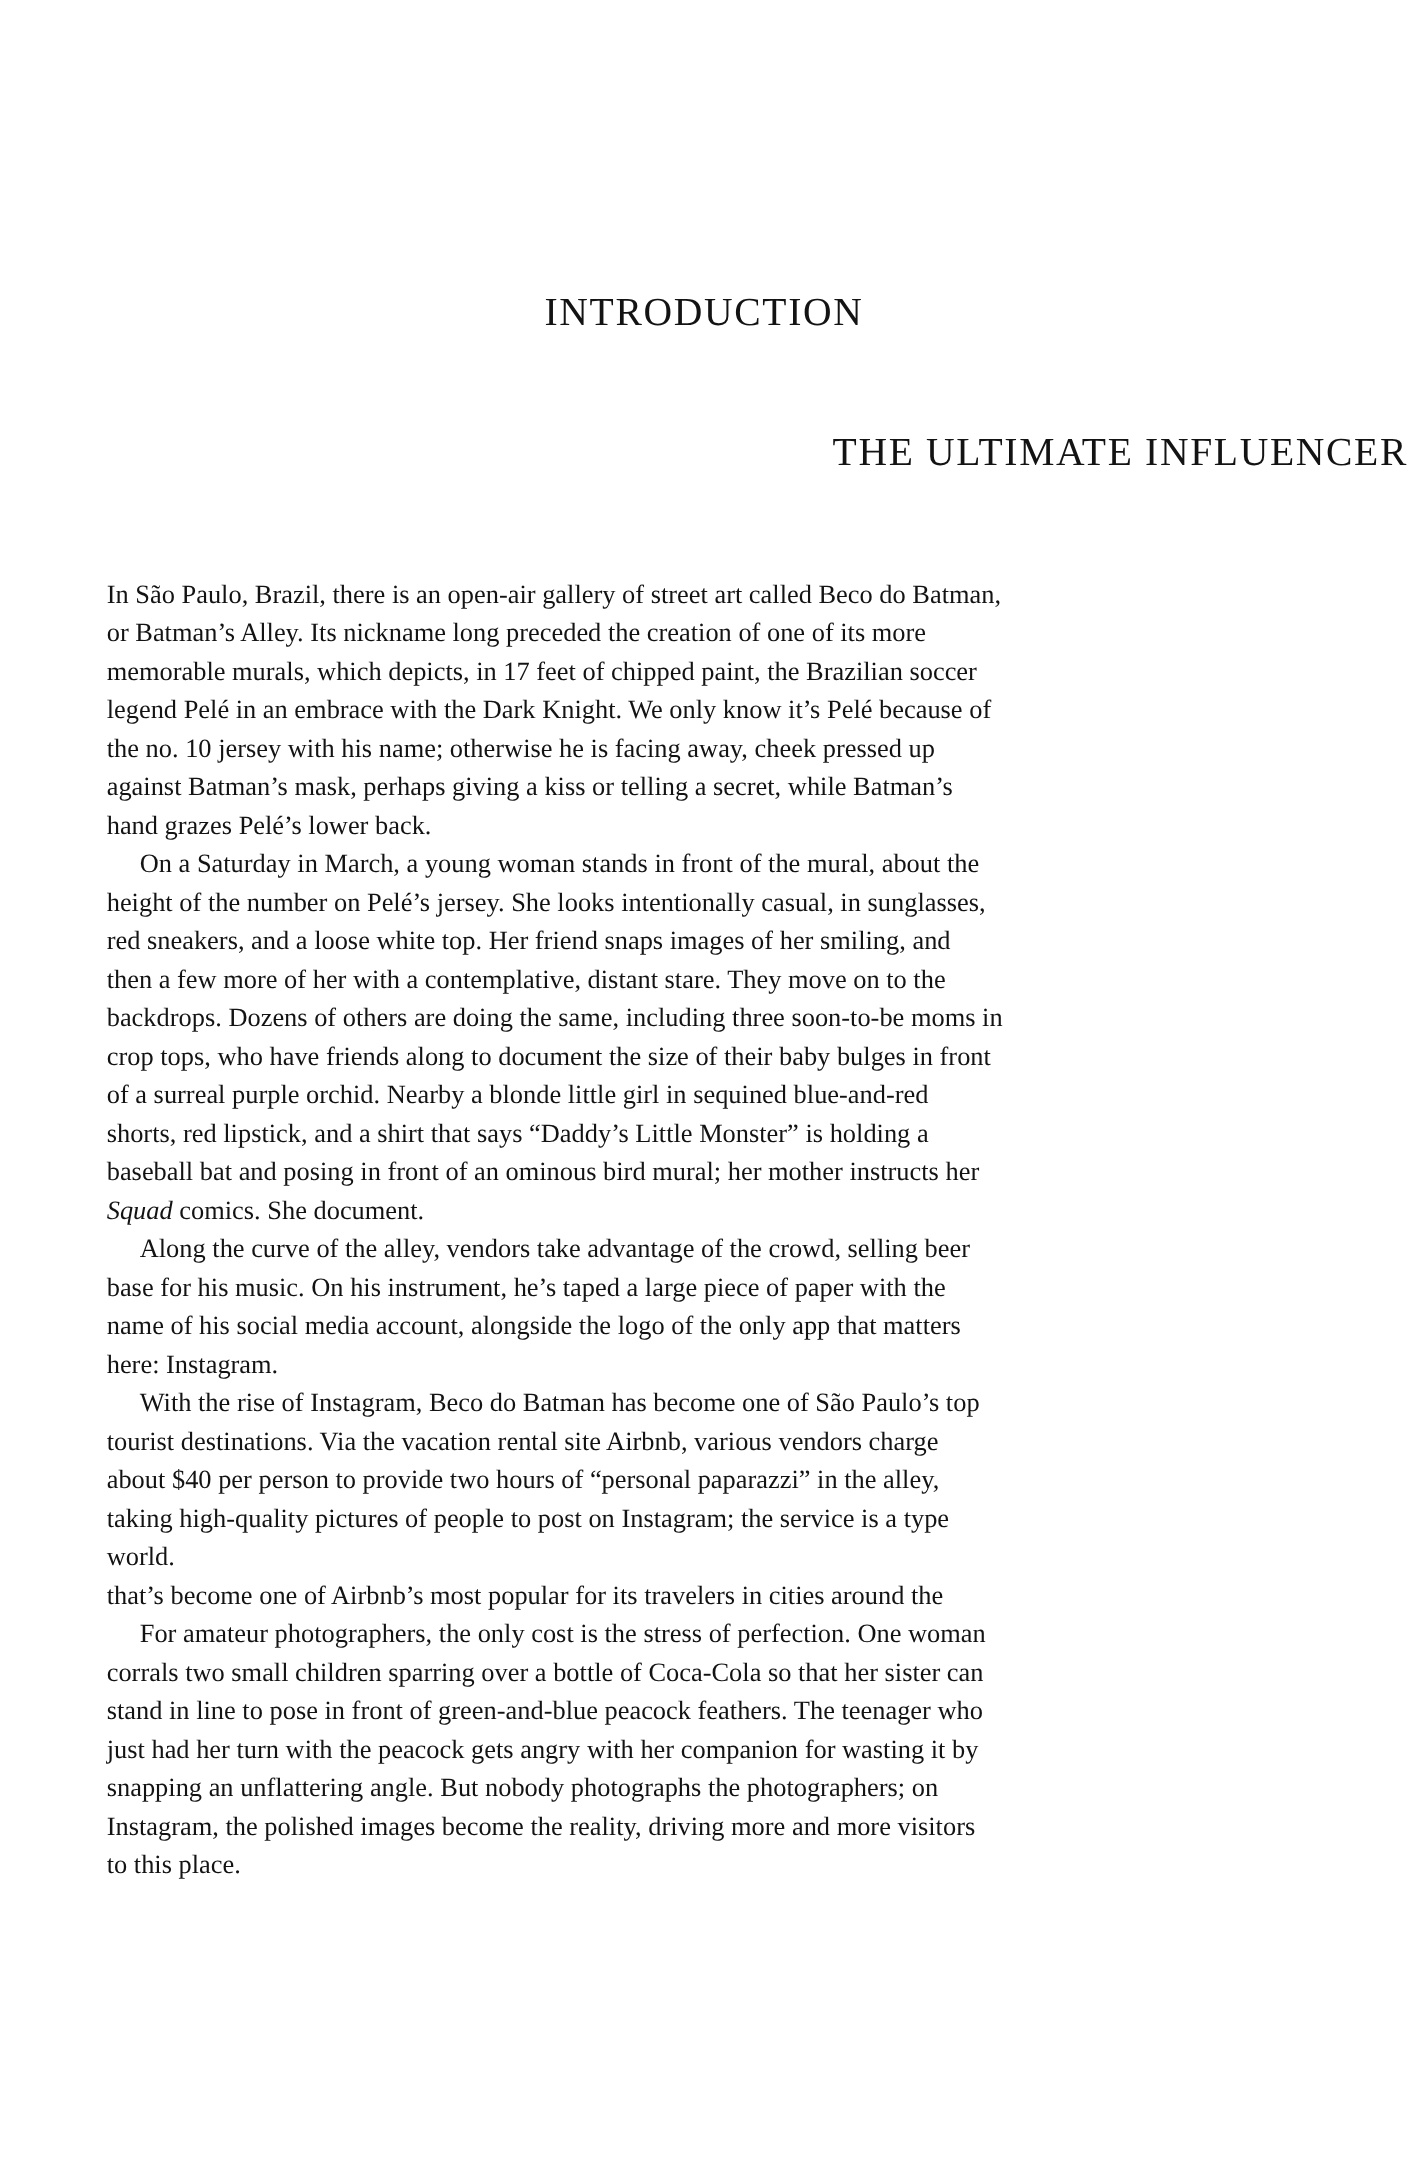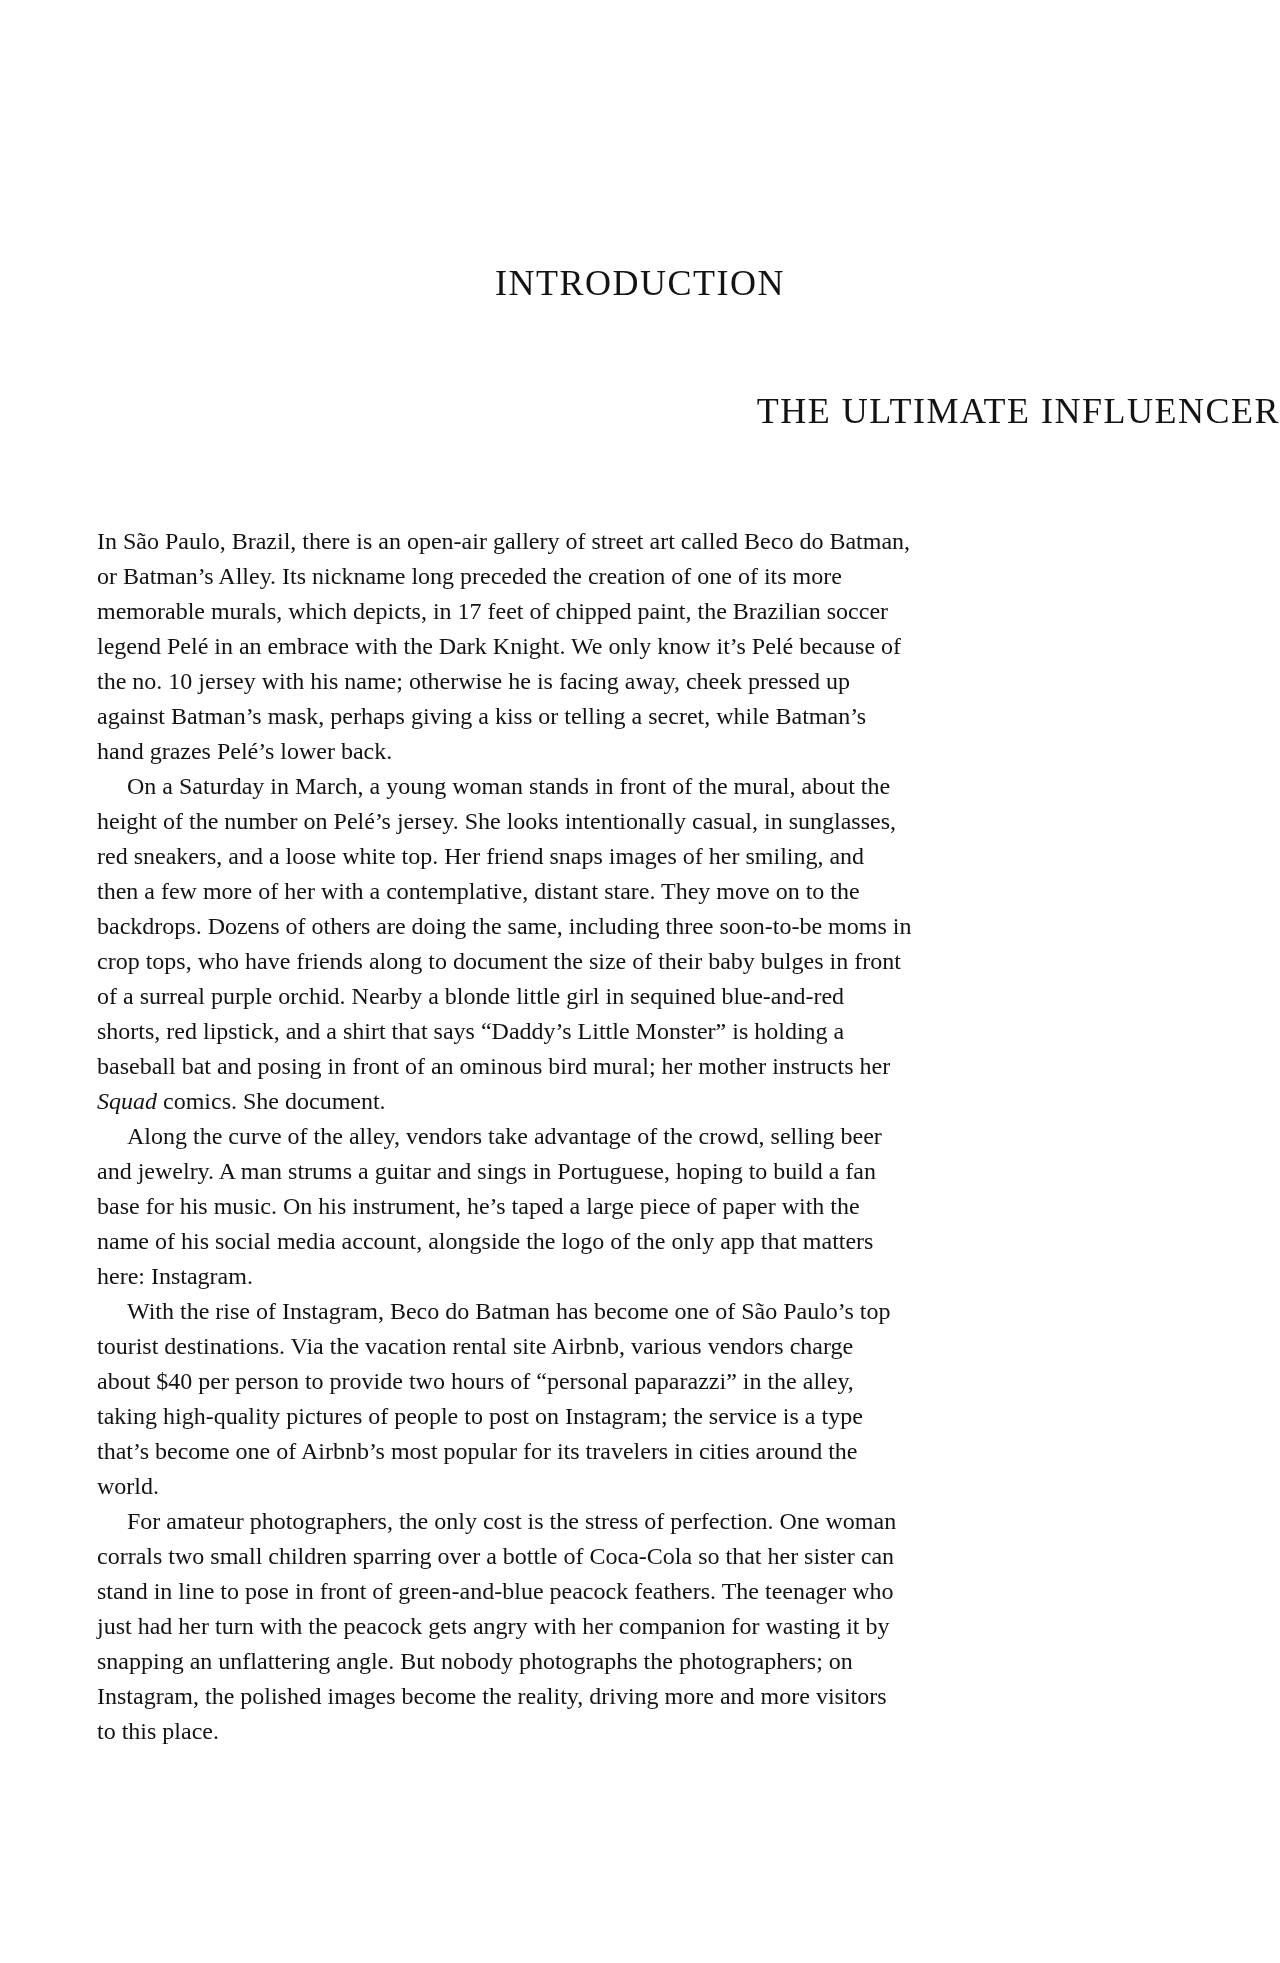--- a/index.html
+++ b/index.html
@@ -85,30 +85,29 @@
       <div class="line"><span>height of the number on Pelé’s jersey. She looks intentionally casual, in sunglasses,</span></div>
       <div class="line"><span>red sneakers, and a loose white top. Her friend snaps images of her smiling, and</span></div>
       <div class="line"><span>then a few more of her with a contemplative, distant stare. They move on to the</span></div>
       <div class="line"><span>backdrops. Dozens of others are doing the same, including three soon-to-be moms in</span></div>
       <div class="line"><span>crop tops, who have friends along to document the size of their baby bulges in front</span></div>
       <div class="line"><span>of a surreal purple orchid. Nearby a blonde little girl in sequined blue-and-red</span></div>
       <div class="line"><span>shorts, red lipstick, and a shirt that says “Daddy’s Little Monster” is holding a</span></div>
       <div class="line"><span>baseball bat and posing in front of an ominous bird mural; her mother instructs her</span></div>
       <div class="line"><span class="italic">Squad</span><span> comics. She document.</span></div>
       <div class="line indent"><span>Along the curve of the alley, vendors take advantage of the crowd, selling beer</span></div>
-      <div class="line"><span>and jewelry. A man strums a guitar and sings in Portuguese, hoping to build a fan</span></div>
       <div class="line"><span>base for his music. On his instrument, he’s taped a large piece of paper with the</span></div>
       <div class="line"><span>name of his social media account, alongside the logo of the only app that matters</span></div>
       <div class="line"><span>here: Instagram.</span></div>
       <div class="line indent"><span>With the rise of Instagram, Beco do Batman has become one of São Paulo’s top</span></div>
       <div class="line"><span>tourist destinations. Via the vacation rental site Airbnb, various vendors charge</span></div>
       <div class="line"><span>about $40 per person to provide two hours of “personal paparazzi” in the alley,</span></div>
       <div class="line"><span>taking high-quality pictures of people to post on Instagram; the service is a type</span></div>
+      <div class="line"><span>world.</span></div>
       <div class="line"><span>that’s become one of Airbnb’s most popular for its travelers in cities around the</span></div>
-      <div class="line"><span>world.</span></div>
       <div class="line indent"><span>For amateur photographers, the only cost is the stress of perfection. One woman</span></div>
       <div class="line"><span>corrals two small children sparring over a bottle of Coca-Cola so that her sister can</span></div>
       <div class="line"><span>stand in line to pose in front of green-and-blue peacock feathers. The teenager who</span></div>
       <div class="line"><span>just had her turn with the peacock gets angry with her companion for wasting it by</span></div>
       <div class="line"><span>snapping an unflattering angle. But nobody photographs the photographers; on</span></div>
       <div class="line"><span>Instagram, the polished images become the reality, driving more and more visitors</span></div>
       <div class="line"><span>to this place.</span></div>
     </div>
 
   <div class="watermark">Copyrighted material</div>

